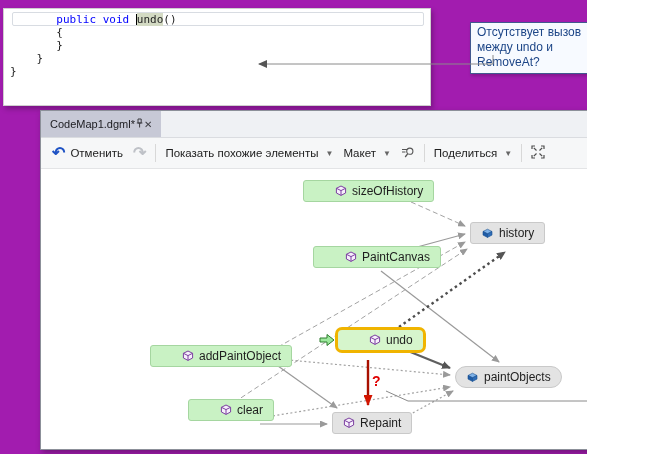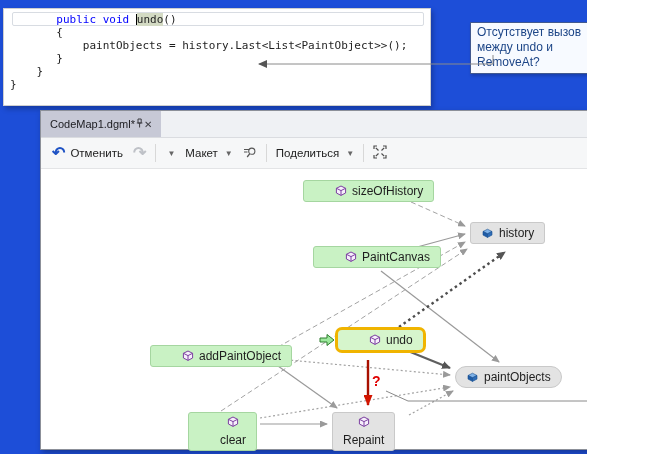--- a/index.html
+++ b/index.html
@@ -1,17 +1,17 @@
 <!DOCTYPE html>
 <html><head>
 <meta charset="utf-8">
 <style>
   html,body{margin:0;padding:0;background:#fff;}
   .stage{position:relative;width:587px;height:454px;overflow:hidden;
-         font-family:"Liberation Sans",sans-serif;background:#1d4ed8;}
+         font-family:"Liberation Sans",sans-serif;background:#a21caf;}
 
   
   .code-panel{position:absolute;left:3px;top:8px;width:426px;height:96px;
               background:#fff;border:1px solid #cfcfcf;
               box-shadow:2px 3px 5px rgba(0,0,0,.25);}
   .code-lines{position:relative;padding:4px 3px 0 6px;
               font-family:"DejaVu Sans Mono","Liberation Mono",monospace;
               font-size:11px;line-height:13px;color:#1e1e1e;}
   .cline{position:relative;white-space:pre;}
   .cline:first-child::before{content:'';position:absolute;left:2px;right:3px;top:-1px;bottom:0;
@@ -67,21 +67,20 @@
 </style>
 </head>
 <body>
 
 <div class="stage">
 
   <div class="code-panel">
     <div class="code-lines" id="code-lines">
         <div class="cline"><span>       </span><span class="kw">public void </span><span class="caret"></span><span class="hl">undo</span><span>()</span></div>
         <div class="cline"><span>       {</span></div>
-        <div class="cline"><span>           paintObjects = history.Last&lt;List&lt;PaintObject&gt;&gt;();</span></div>
         <div class="cline"><span>       }</span></div>
         <div class="cline"><span>    }</span></div>
         <div class="cline"><span>}</span></div>
       </div>
   </div>
 
   <div class="callout">
     <div>Отсутствует вызов</div>
     <div>между undo и RemoveAt?</div>
   </div>
@@ -100,20 +99,21 @@
     <div class="toolbar" id="toolbar">
         <span class="tbtn">
           <span class="ticon"><span class="undo-glyph">↶</span></span>
           <span>Отменить</span>
         </span>
         <span class="tbtn dis">
           <span class="ticon"><span class="redo-glyph">↷</span></span>
         </span>
         <span class="tsep"></span>
         <span class="tbtn">
+          <span>Показать похожие элементы</span>
           <span class="tdrop">▼</span>
         </span>
         <span class="tbtn">
           <span>Макет</span>
           <span class="tdrop">▼</span>
         </span>
         <span class="tbtn">
           <span class="ticon"><svg width="14" height="13" viewBox="0 0 14 13" stroke="#555" fill="none">
               <path d="M1 3.5h5M1 6h3.5"></path>
               <circle cx="8.8" cy="5.2" r="3.1" stroke-width="1.1"></circle>
@@ -201,28 +201,28 @@
             <span>addPaintObject</span>
           </div>
           <div class="node gray" style="left: 414px; top: 197px; border-radius: 11px;">
             <span class="nicon"><svg width="13" height="11" viewBox="0 0 13 11">
                 <path d="M2 3.5L6.5 1.2 11 3.5 6.5 5.8z" fill="#7fb2e8" stroke="#174f8f" stroke-width=".6"></path>
                 <path d="M2 3.5v3.6l4.5 2.3V5.8z" fill="#1e5ca8" stroke="#174f8f" stroke-width=".6"></path>
                 <path d="M11 3.5v3.6L6.5 9.4V5.8z" fill="#2e6db8" stroke="#174f8f" stroke-width=".6"></path>
               </svg></span>
             <span>paintObjects</span>
           </div>
-          <div class="node green" style="left: 147px; top: 243px; flex-direction: column;">
+          <div class="node green" style="left: 147px; top: 230px;">
             <span class="nicon"><svg width="12" height="12" viewBox="0 0 12 12">
                 <path d="M6 1L10.6 3.3V8L6 10.4 1.4 8V3.3z" fill="#f7effc" stroke="#7b3fa0"></path>
                 <path d="M1.4 3.3L6 5.6l4.6-2.3M6 5.6v4.8" fill="none" stroke="#7b3fa0"></path>
               </svg></span>
             <span>clear</span>
           </div>
-          <div class="node gray" style="left: 291px; top: 243px; flex-direction: column;">
+          <div class="node gray" style="left: 291px; top: 243px;">
             <span class="nicon"><svg width="12" height="12" viewBox="0 0 12 12">
                 <path d="M6 1L10.6 3.3V8L6 10.4 1.4 8V3.3z" fill="#f7effc" stroke="#7b3fa0"></path>
                 <path d="M1.4 3.3L6 5.6l4.6-2.3M6 5.6v4.8" fill="none" stroke="#7b3fa0"></path>
               </svg></span>
             <span>Repaint</span>
           </div>
         </div>
       <div class="qmark">?</div>
     </div>
   </div>

